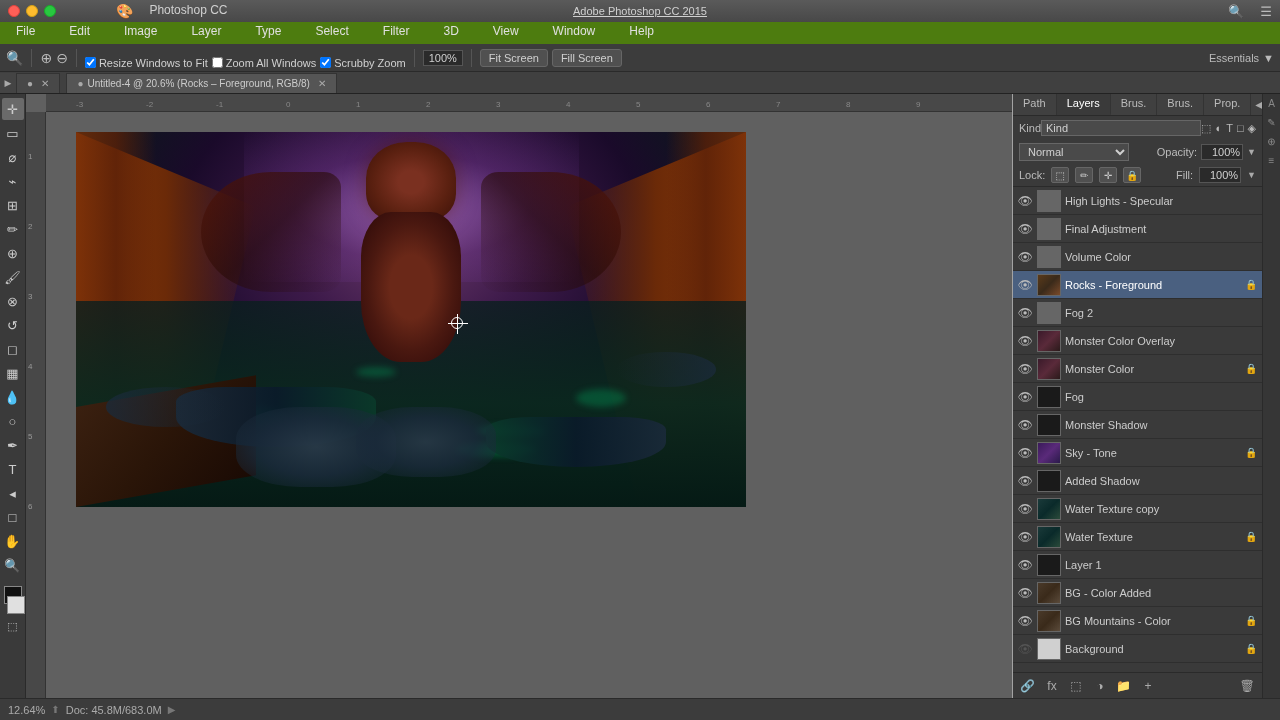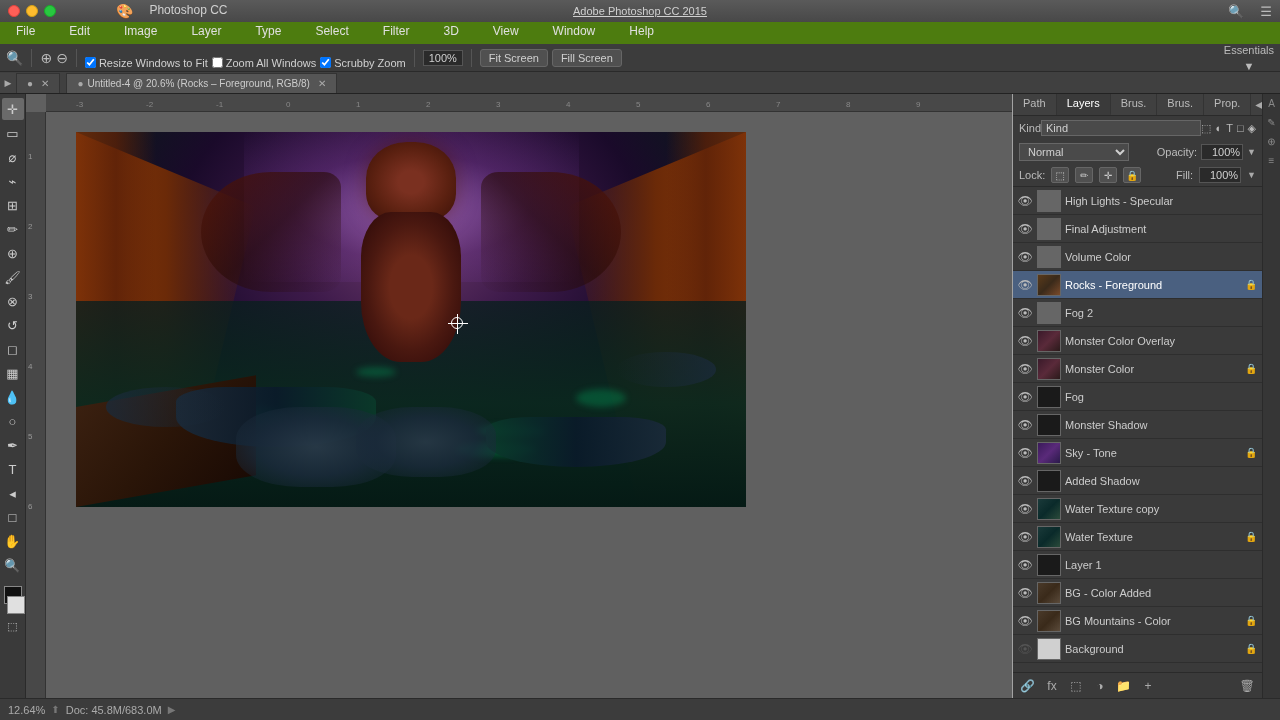--- a/index.html
+++ b/index.html
@@ -494,21 +494,21 @@
     </label>
     <label class="checkbox-item">
       <input type="checkbox" checked="" style="width: 11px; height: 11px;"> 
         <span>Scrubby Zoom</span>
     </label>
     <div class="options-separator"></div>
     <input type="text" class="options-input" value="100%" style="">
     <div class="options-separator"></div>
     <button class="options-btn">Fit Screen</button>
     <button class="options-btn">Fill Screen</button>
-    <div style="margin-left:auto;display:flex;align-items:center;gap:4px;flex-direction:column;">
+    <div style="margin-left:auto;display:flex;align-items:center;gap:4px;">
       <span style="font-size:11px;color:#bbb;">Essentials</span>
       <span style="color:#bbb;">▼</span>
     </div>
   </div>
 
   <div id="tab-bar">
     <div style="width:16px;height:20px;background:#444;display:flex;align-items:center;justify-content:center;">
       <span style="font-size:9px;color:#aaa;">▶</span>
     </div>
     <div class="tab active">

